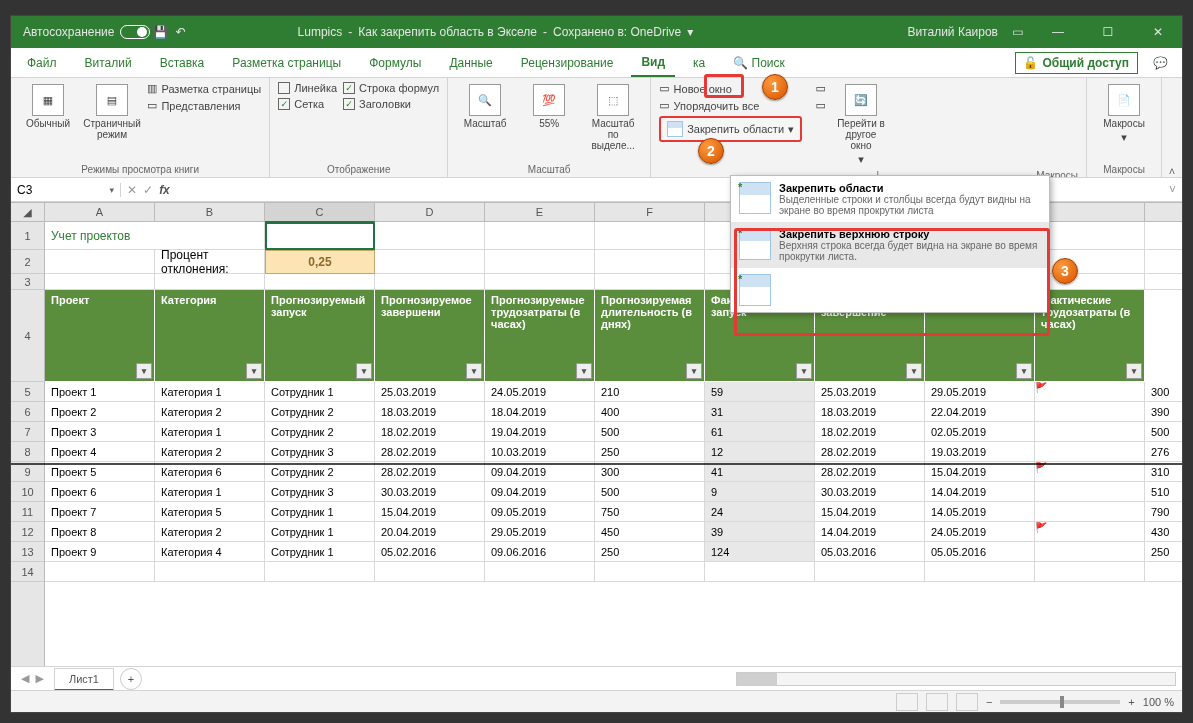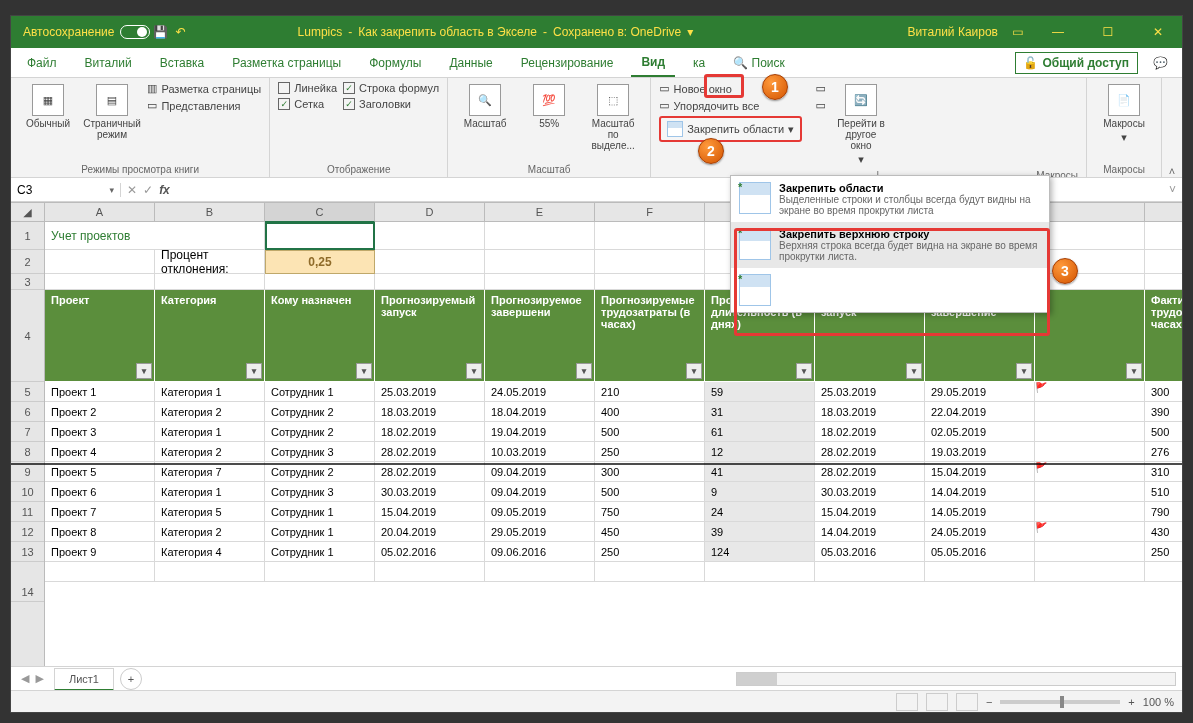--- a/index.html
+++ b/index.html
@@ -1,18 +1,18 @@
 <!DOCTYPE html>
 <html><head>
 <meta charset="utf-8">
 <style>
 * { margin:0; padding:0; box-sizing:border-box; font-family:"Segoe UI",Arial,sans-serif; }
 body { width:1193px; height:723px; background:#333; padding:15px 10px 10px 10px; position:relative; overflow:hidden; }
 .shell { background:#fff; border:1px solid #444; height:100%; display:flex; flex-direction:column; }
-.titlebar { background:#2e7d32; color:#fde047; height:32px; display:flex; align-items:center; font-size:12px; padding:0 4px; }
+.titlebar { background:#2e7d32; color:#e5e5e5; height:32px; display:flex; align-items:center; font-size:12px; padding:0 4px; }
 .titlebar .autosave { display:flex; align-items:center; gap:6px; margin-left:8px; }
 .titlebar .toggle { width:30px; height:14px; border:1px solid #fff; border-radius:7px; position:relative; }
 .titlebar .toggle::after { content:""; width:10px; height:10px; background:#fff; border-radius:50%; position:absolute; top:1px; right:2px; }
 .titlebar .ico { width:20px; height:20px; display:flex; align-items:center; justify-content:center; }
 .titlebar .docname { margin:0 auto; display:flex; gap:6px; align-items:center; }
 .titlebar .user { margin-left:auto; display:flex; align-items:center; gap:10px; }
 .titlebar .winbtn { width:40px; height:30px; display:flex; align-items:center; justify-content:center; }
 .tabs { background:#fff; border-bottom:1px solid #d4d4d4; height:30px; display:flex; align-items:center; font-size:12px; color:#2e7d32; gap:8px; padding:0 6px; }
 .tabs .tab { padding:6px 10px; cursor:pointer; }
 .tabs .tab.active { border-bottom:2px solid #2e7d32; font-weight:600; }
@@ -230,21 +230,21 @@
           <div class="rowh" style="height: 92px;">4</div>
           <div class="rowh" style="height: 20px;">5</div>
           <div class="rowh" style="height: 20px;">6</div>
           <div class="rowh" style="height: 20px;">7</div>
           <div class="rowh" style="height: 20px;">8</div>
           <div class="rowh" style="height: 20px;">9</div>
           <div class="rowh" style="height: 20px;">10</div>
           <div class="rowh" style="height: 20px;">11</div>
           <div class="rowh" style="height: 20px;">12</div>
           <div class="rowh" style="height: 20px;">13</div>
-          <div class="rowh" style="height: 20px; margin-top: 20px;">14</div>
+          <div class="rowh" style="height: 20px;">14</div>
         </div>
     </div>
     <div class="cells">
       <div class="chead" id="colheads">
           <div class="ch">A</div>
           <div class="ch">B</div>
           <div class="ch sel">C</div>
           <div class="ch">D</div>
           <div class="ch">E</div>
           <div class="ch">F</div>
@@ -289,21 +289,20 @@
             <div class="cell "></div>
             <div class="cell "></div>
             <div class="cell "></div>
             <div class="cell "></div>
             <div class="cell "></div>
             <div class="cell "></div>
           </div>
           <div class="row r-head">
             <div class="cell ">Проект</div>
             <div class="cell ">Категория</div>
-            <div class="cell ">Кому назначен</div>
             <div class="cell ">Прогнозируемый запуск</div>
             <div class="cell ">Прогнозируемое завершени</div>
             <div class="cell ">Прогнозируемые трудозатраты (в часах)</div>
             <div class="cell ">Прогнозируемая длительность (в днях)</div>
             <div class="cell ">Фактический запуск</div>
             <div class="cell ">Фактическое завершение</div>
             <div class="cell "></div>
             <div class="cell ">Фактические трудозатраты (в часах)</div>
           </div>
           <div class="row datarow">
@@ -353,21 +352,21 @@
             <div class="cell ">10.03.2019</div>
             <div class="cell ">250</div>
             <div class="cell grey-alt">12</div>
             <div class="cell ">28.02.2019</div>
             <div class="cell ">19.03.2019</div>
             <div class="cell "></div>
             <div class="cell ">276</div>
           </div>
           <div class="row datarow">
             <div class="cell ">Проект 5</div>
-            <div class="cell ">Категория 7</div>
+            <div class="cell ">Категория 6</div>
             <div class="cell ">Сотрудник 2</div>
             <div class="cell ">28.02.2019</div>
             <div class="cell ">09.04.2019</div>
             <div class="cell ">300</div>
             <div class="cell grey-alt">41</div>
             <div class="cell ">28.02.2019</div>
             <div class="cell ">15.04.2019</div>
             <div class="cell  flag"></div>
             <div class="cell ">310</div>
           </div>

